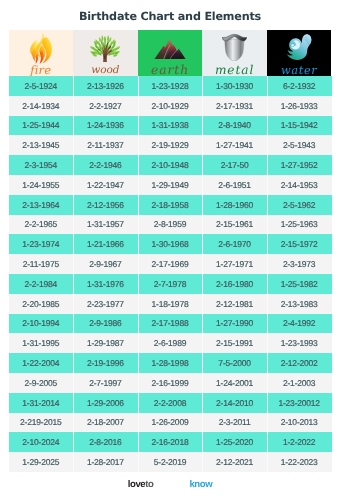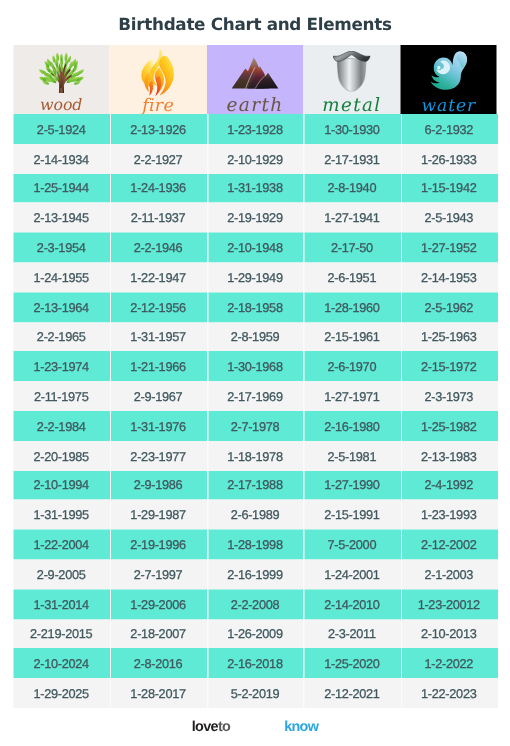--- a/index.html
+++ b/index.html
@@ -211,20 +211,34 @@
     <linearGradient id="gDrop" x1="0.2" y1="1" x2="0.8" y2="0">
       <stop offset="0" stop-color="#63c5c8"></stop>
           <stop offset="0.6" stop-color="#a9d8ef"></stop>
           <stop offset="1" stop-color="#c8e8f8"></stop>
     </linearGradient>
   </defs>
     </svg>
 
   <div class="table" data-name="birthdate-table">
     <div class="hrow" data-name="table-header-row" id="header-row">
+        <div class="hcell" data-name="header-cell-fire" style="background: rgb(254, 241, 225);">
+          <div class="icon" data-name="flame-icon" style="height: 34.1px;">
+            <svg viewBox="5 2 49 82" width="22.4" height="31.2" preserveAspectRatio="none">
+<path d="M34.5 3 C37.5 12.5 36.5 21 32.5 28.5 C28 37 23.5 43.5 23.5 51 C23.5 58.5 27.5 64.5 32.5 67 C23.5 65 16.5 57 16.5 48 C16.5 39.5 21.5 32.5 26 26 C30.5 19.5 33 11.5 31.5 4 C32.5 3.2 33.5 3 34.5 3 Z" fill="url(#gF1)"></path>
+<path d="M44 15.5 C49.5 24 53 33.5 53 43.5 C53 62 44 76.5 32 82.5 C39.5 72 42.5 61.5 40 51 C37.5 40.5 31.5 34.5 31.5 26.5 C31.5 20.5 34.5 15.5 38 13 C40.5 13.2 42.5 14 44 15.5 Z" fill="url(#gF2)"></path>
+<path d="M21.5 19 C24 25 23 30.5 20 35.5 C16.5 41.5 13.5 46.5 13.5 52.5 C13.5 60 17 66 22 69 C12 66.5 5.5 58 5.5 47.5 C5.5 37.5 11.5 27 18 20.5 C19 19.7 20.5 19 21.5 19 Z" fill="url(#gF3)"></path>
+<path d="M31.5 33.5 C35.5 40 38.5 46.5 38.5 54.5 C38.5 66 33 76 26 83 C30.5 72 30 62.5 26.5 55.5 C23.5 49.5 25 41 31.5 33.5 Z" fill="url(#gF4)"></path>
+<path d="M19.5 40 C21.5 46 21 52 18 58 C15 63.5 14.5 71 18 78 C11 71.5 8.5 61 11 52 C13 45 16 41 19.5 40 Z" fill="url(#gF5)"></path>
+<path d="M31.5 48 C35 55 35.5 63 33 70.5 C31 76.5 28.5 81 26 84 C30 73.5 29.5 64 27 57.5 C25.5 53.5 28 50 31.5 48 Z" fill="url(#gFRed)"></path>
+<path d="M21 56.5 C23.5 62 24 68.5 21.5 75 C20 79 18.5 81.5 17 83 C19 75 18.5 69 17 64.5 C16 61 18 58 21 56.5 Z" fill="url(#gFRed2)"></path>
+</svg>
+          </div>
+          <div class="hlabel" data-name="header-label-fire" style="color: rgb(240, 128, 48); font-size: 11.6px; letter-spacing: 0.2px;">fire</div>
+        </div>
         <div class="hcell" data-name="header-cell-wood" style="background: rgb(239, 235, 232);">
           <div class="icon" data-name="tree-icon" style="height: 31.8px;">
             <svg viewBox="-1.3 8.7 66.6 51.3" width="30" height="27.2" preserveAspectRatio="none">
 <path d="M0 -6.00 C3.10 -3.00 3.10 3.00 0 6.00 C-3.10 3.00 -3.10 -3.00 0 -6.00 Z" transform="translate(19.7,43.4) rotate(-49.2)" fill="url(#gLeafA)"></path>
 <path d="M0 -6.00 C3.10 -3.00 3.10 3.00 0 6.00 C-3.10 3.00 -3.10 -3.00 0 -6.00 Z" transform="translate(23.0,40.0) rotate(-28.7)" fill="url(#gLeafB)"></path>
 <path d="M0 -6.00 C3.10 -3.00 3.10 3.00 0 6.00 C-3.10 3.00 -3.10 -3.00 0 -6.00 Z" transform="translate(27.3,37.8) rotate(-10.1)" fill="url(#gLeafA)"></path>
 <path d="M0 -6.00 C3.10 -3.00 3.10 3.00 0 6.00 C-3.10 3.00 -3.10 -3.00 0 -6.00 Z" transform="translate(32.0,37.0) rotate(-2.9)" fill="url(#gLeafB)"></path>
 <path d="M0 -6.00 C3.10 -3.00 3.10 3.00 0 6.00 C-3.10 3.00 -3.10 -3.00 0 -6.00 Z" transform="translate(36.7,37.8) rotate(20.2)" fill="url(#gLeafA)"></path>
 <path d="M0 -6.00 C3.10 -3.00 3.10 3.00 0 6.00 C-3.10 3.00 -3.10 -3.00 0 -6.00 Z" transform="translate(41.0,40.0) rotate(35.9)" fill="url(#gLeafB)"></path>
 <path d="M0 -6.00 C3.10 -3.00 3.10 3.00 0 6.00 C-3.10 3.00 -3.10 -3.00 0 -6.00 Z" transform="translate(44.3,43.4) rotate(51.8)" fill="url(#gLeafA)"></path>
@@ -271,35 +285,21 @@
 <path d="M0 -5.50 C2.90 -2.75 2.90 2.75 0 5.50 C-2.90 2.75 -2.90 -2.75 0 -5.50 Z" transform="translate(8.8,46.8) rotate(-70.2)" fill="url(#gLeafB)"></path>
 <path d="M0 -5.50 C2.90 -2.75 2.90 2.75 0 5.50 C-2.90 2.75 -2.90 -2.75 0 -5.50 Z" transform="translate(55.2,46.8) rotate(70.2)" fill="url(#gLeafB)"></path>
 <path d="M0 -5.50 C2.90 -2.75 2.90 2.75 0 5.50 C-2.90 2.75 -2.90 -2.75 0 -5.50 Z" transform="translate(26.1,14.5) rotate(-8.1)" fill="url(#gLeafB)"></path>
 <path d="M0 -5.50 C2.90 -2.75 2.90 2.75 0 5.50 C-2.90 2.75 -2.90 -2.75 0 -5.50 Z" transform="translate(38.6,14.6) rotate(9.0)" fill="url(#gLeafB)"></path>
 <path d="M0 -5.50 C2.90 -2.75 2.90 2.75 0 5.50 C-2.90 2.75 -2.90 -2.75 0 -5.50 Z" transform="translate(13.3,21.5) rotate(-28.8)" fill="url(#gLeafB)"></path>
 <path d="M0 -5.50 C2.90 -2.75 2.90 2.75 0 5.50 C-2.90 2.75 -2.90 -2.75 0 -5.50 Z" transform="translate(50.7,21.5) rotate(28.8)" fill="url(#gLeafB)"></path>
 </svg>
           </div>
           <div class="hlabel" data-name="header-label-wood" style="color: rgb(168, 90, 50); font-size: 10.5px; letter-spacing: 0px;">wood</div>
         </div>
-        <div class="hcell" data-name="header-cell-fire" style="background: rgb(254, 241, 225);">
-          <div class="icon" data-name="flame-icon" style="height: 34.1px;">
-            <svg viewBox="5 2 49 82" width="22.4" height="31.2" preserveAspectRatio="none">
-<path d="M34.5 3 C37.5 12.5 36.5 21 32.5 28.5 C28 37 23.5 43.5 23.5 51 C23.5 58.5 27.5 64.5 32.5 67 C23.5 65 16.5 57 16.5 48 C16.5 39.5 21.5 32.5 26 26 C30.5 19.5 33 11.5 31.5 4 C32.5 3.2 33.5 3 34.5 3 Z" fill="url(#gF1)"></path>
-<path d="M44 15.5 C49.5 24 53 33.5 53 43.5 C53 62 44 76.5 32 82.5 C39.5 72 42.5 61.5 40 51 C37.5 40.5 31.5 34.5 31.5 26.5 C31.5 20.5 34.5 15.5 38 13 C40.5 13.2 42.5 14 44 15.5 Z" fill="url(#gF2)"></path>
-<path d="M21.5 19 C24 25 23 30.5 20 35.5 C16.5 41.5 13.5 46.5 13.5 52.5 C13.5 60 17 66 22 69 C12 66.5 5.5 58 5.5 47.5 C5.5 37.5 11.5 27 18 20.5 C19 19.7 20.5 19 21.5 19 Z" fill="url(#gF3)"></path>
-<path d="M31.5 33.5 C35.5 40 38.5 46.5 38.5 54.5 C38.5 66 33 76 26 83 C30.5 72 30 62.5 26.5 55.5 C23.5 49.5 25 41 31.5 33.5 Z" fill="url(#gF4)"></path>
-<path d="M19.5 40 C21.5 46 21 52 18 58 C15 63.5 14.5 71 18 78 C11 71.5 8.5 61 11 52 C13 45 16 41 19.5 40 Z" fill="url(#gF5)"></path>
-<path d="M31.5 48 C35 55 35.5 63 33 70.5 C31 76.5 28.5 81 26 84 C30 73.5 29.5 64 27 57.5 C25.5 53.5 28 50 31.5 48 Z" fill="url(#gFRed)"></path>
-<path d="M21 56.5 C23.5 62 24 68.5 21.5 75 C20 79 18.5 81.5 17 83 C19 75 18.5 69 17 64.5 C16 61 18 58 21 56.5 Z" fill="url(#gFRed2)"></path>
-</svg>
-          </div>
-          <div class="hlabel" data-name="header-label-fire" style="color: rgb(240, 128, 48); font-size: 11.6px; letter-spacing: 0.2px;">fire</div>
-        </div>
-        <div class="hcell" data-name="header-cell-earth" style="background: #c4b5fd;">
+        <div class="hcell" data-name="header-cell-earth" style="background: #22c55e;">
           <div class="icon" data-name="mountain-icon" style="height: 29.5px;">
             <svg viewBox="0 0 72 50" width="32" height="23" preserveAspectRatio="none">
 <path d="M1 48 L21.5 19 L25.5 23 L29 15 L34 3 L38 9 L43 20 L50 48 Z" fill="url(#gMtnBack)"></path>
 <path d="M25 48 L43.5 15.5 L50.5 27 L57 48 Z" fill="url(#gMtnMid)"></path>
 <path d="M37 48 L55.5 25 L71 48 Z" fill="url(#gMtnFront)"></path>
 <path d="M22 47.6 C25 39.5 30 28 36 17" fill="none" stroke="#e9d9d1" stroke-width="1.0" opacity="0.9"></path>
 <path d="M36.5 47.6 C40 40.5 46.5 32.5 54.8 25.5" fill="none" stroke="#e9d9d1" stroke-width="1.0" opacity="0.72"></path>
 </svg>
           </div>
           <div class="hlabel" data-name="header-label-earth" style="color: rgb(107, 85, 67); font-size: 12.4px; letter-spacing: 0.9px;">earth</div>
@@ -401,21 +401,21 @@
           <div class="cell" data-name="cell-wood">2-2-1984</div>
           <div class="cell" data-name="cell-fire">1-31-1976</div>
           <div class="cell" data-name="cell-earth">2-7-1978</div>
           <div class="cell" data-name="cell-metal">2-16-1980</div>
           <div class="cell" data-name="cell-water">1-25-1982</div>
         </div>
         <div class="row even" data-name="table-row">
           <div class="cell" data-name="cell-wood">2-20-1985</div>
           <div class="cell" data-name="cell-fire">2-23-1977</div>
           <div class="cell" data-name="cell-earth">1-18-1978</div>
-          <div class="cell" data-name="cell-metal">2-5-1981</div>
+          <div class="cell" data-name="cell-metal">2-12-1981</div>
           <div class="cell" data-name="cell-water">2-13-1983</div>
         </div>
         <div class="row odd" data-name="table-row">
           <div class="cell" data-name="cell-wood">2-10-1994</div>
           <div class="cell" data-name="cell-fire">2-9-1986</div>
           <div class="cell" data-name="cell-earth">2-17-1988</div>
           <div class="cell" data-name="cell-metal">1-27-1990</div>
           <div class="cell" data-name="cell-water">2-4-1992</div>
         </div>
         <div class="row even" data-name="table-row">

